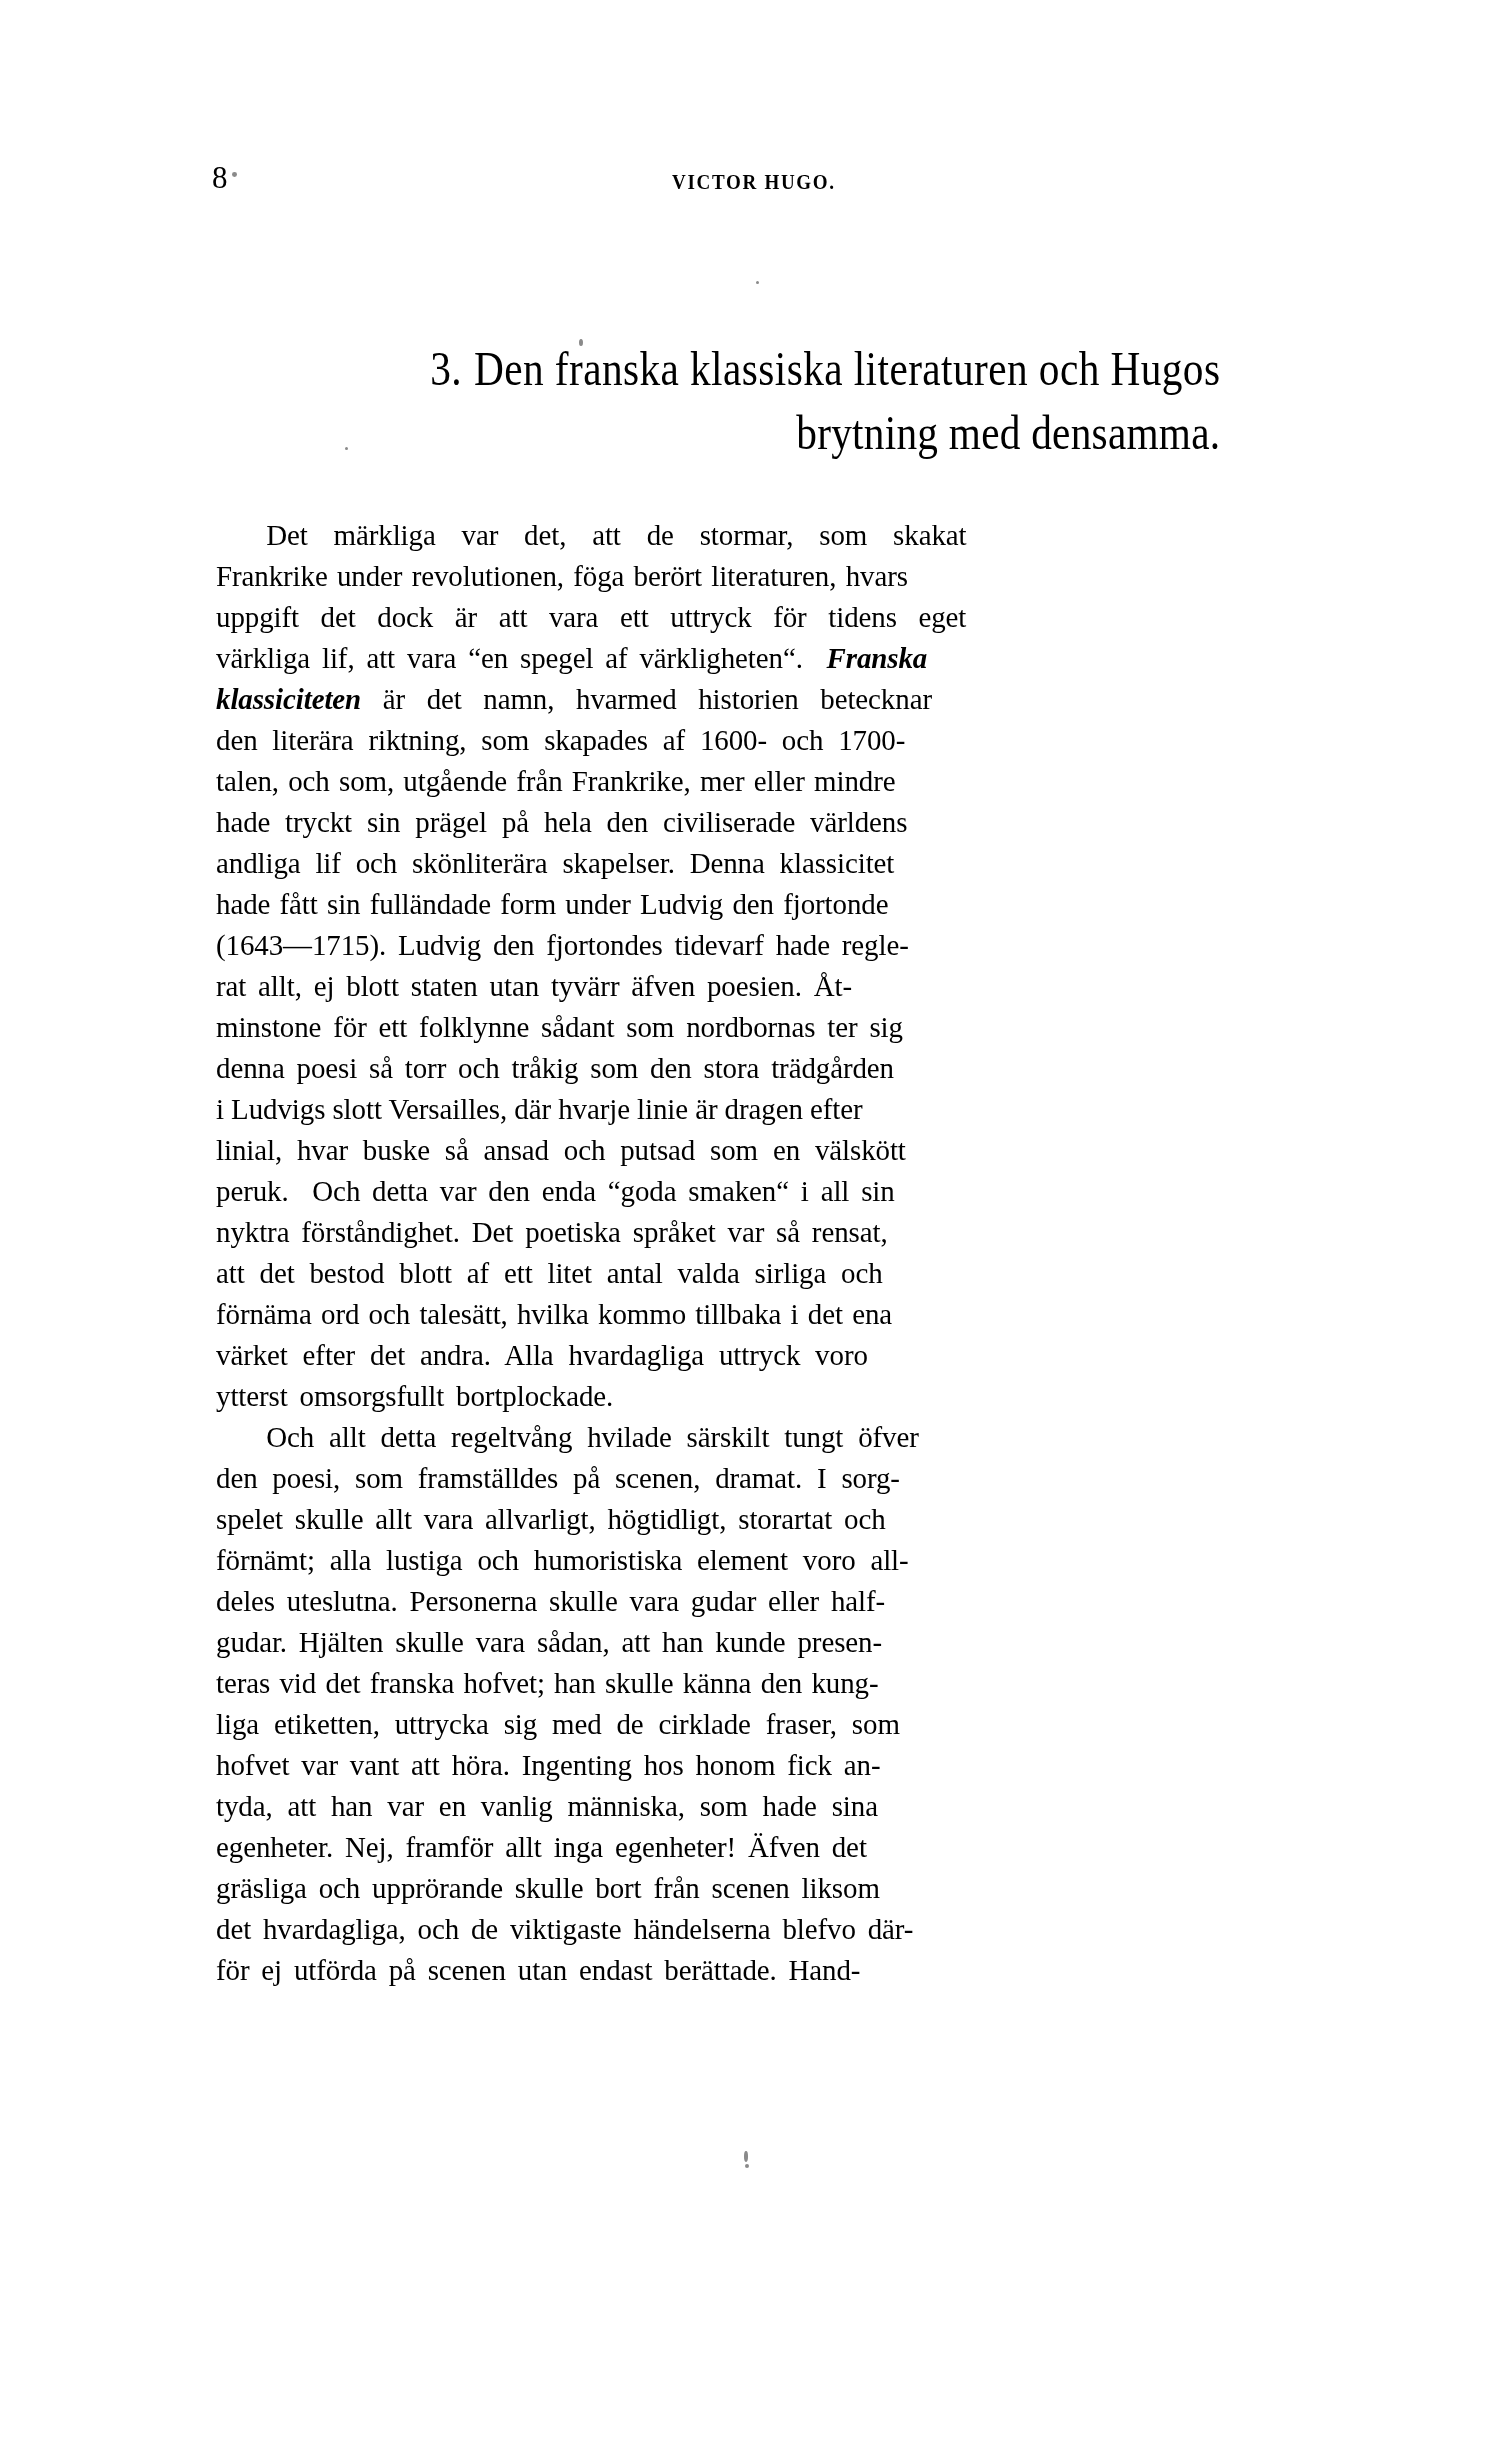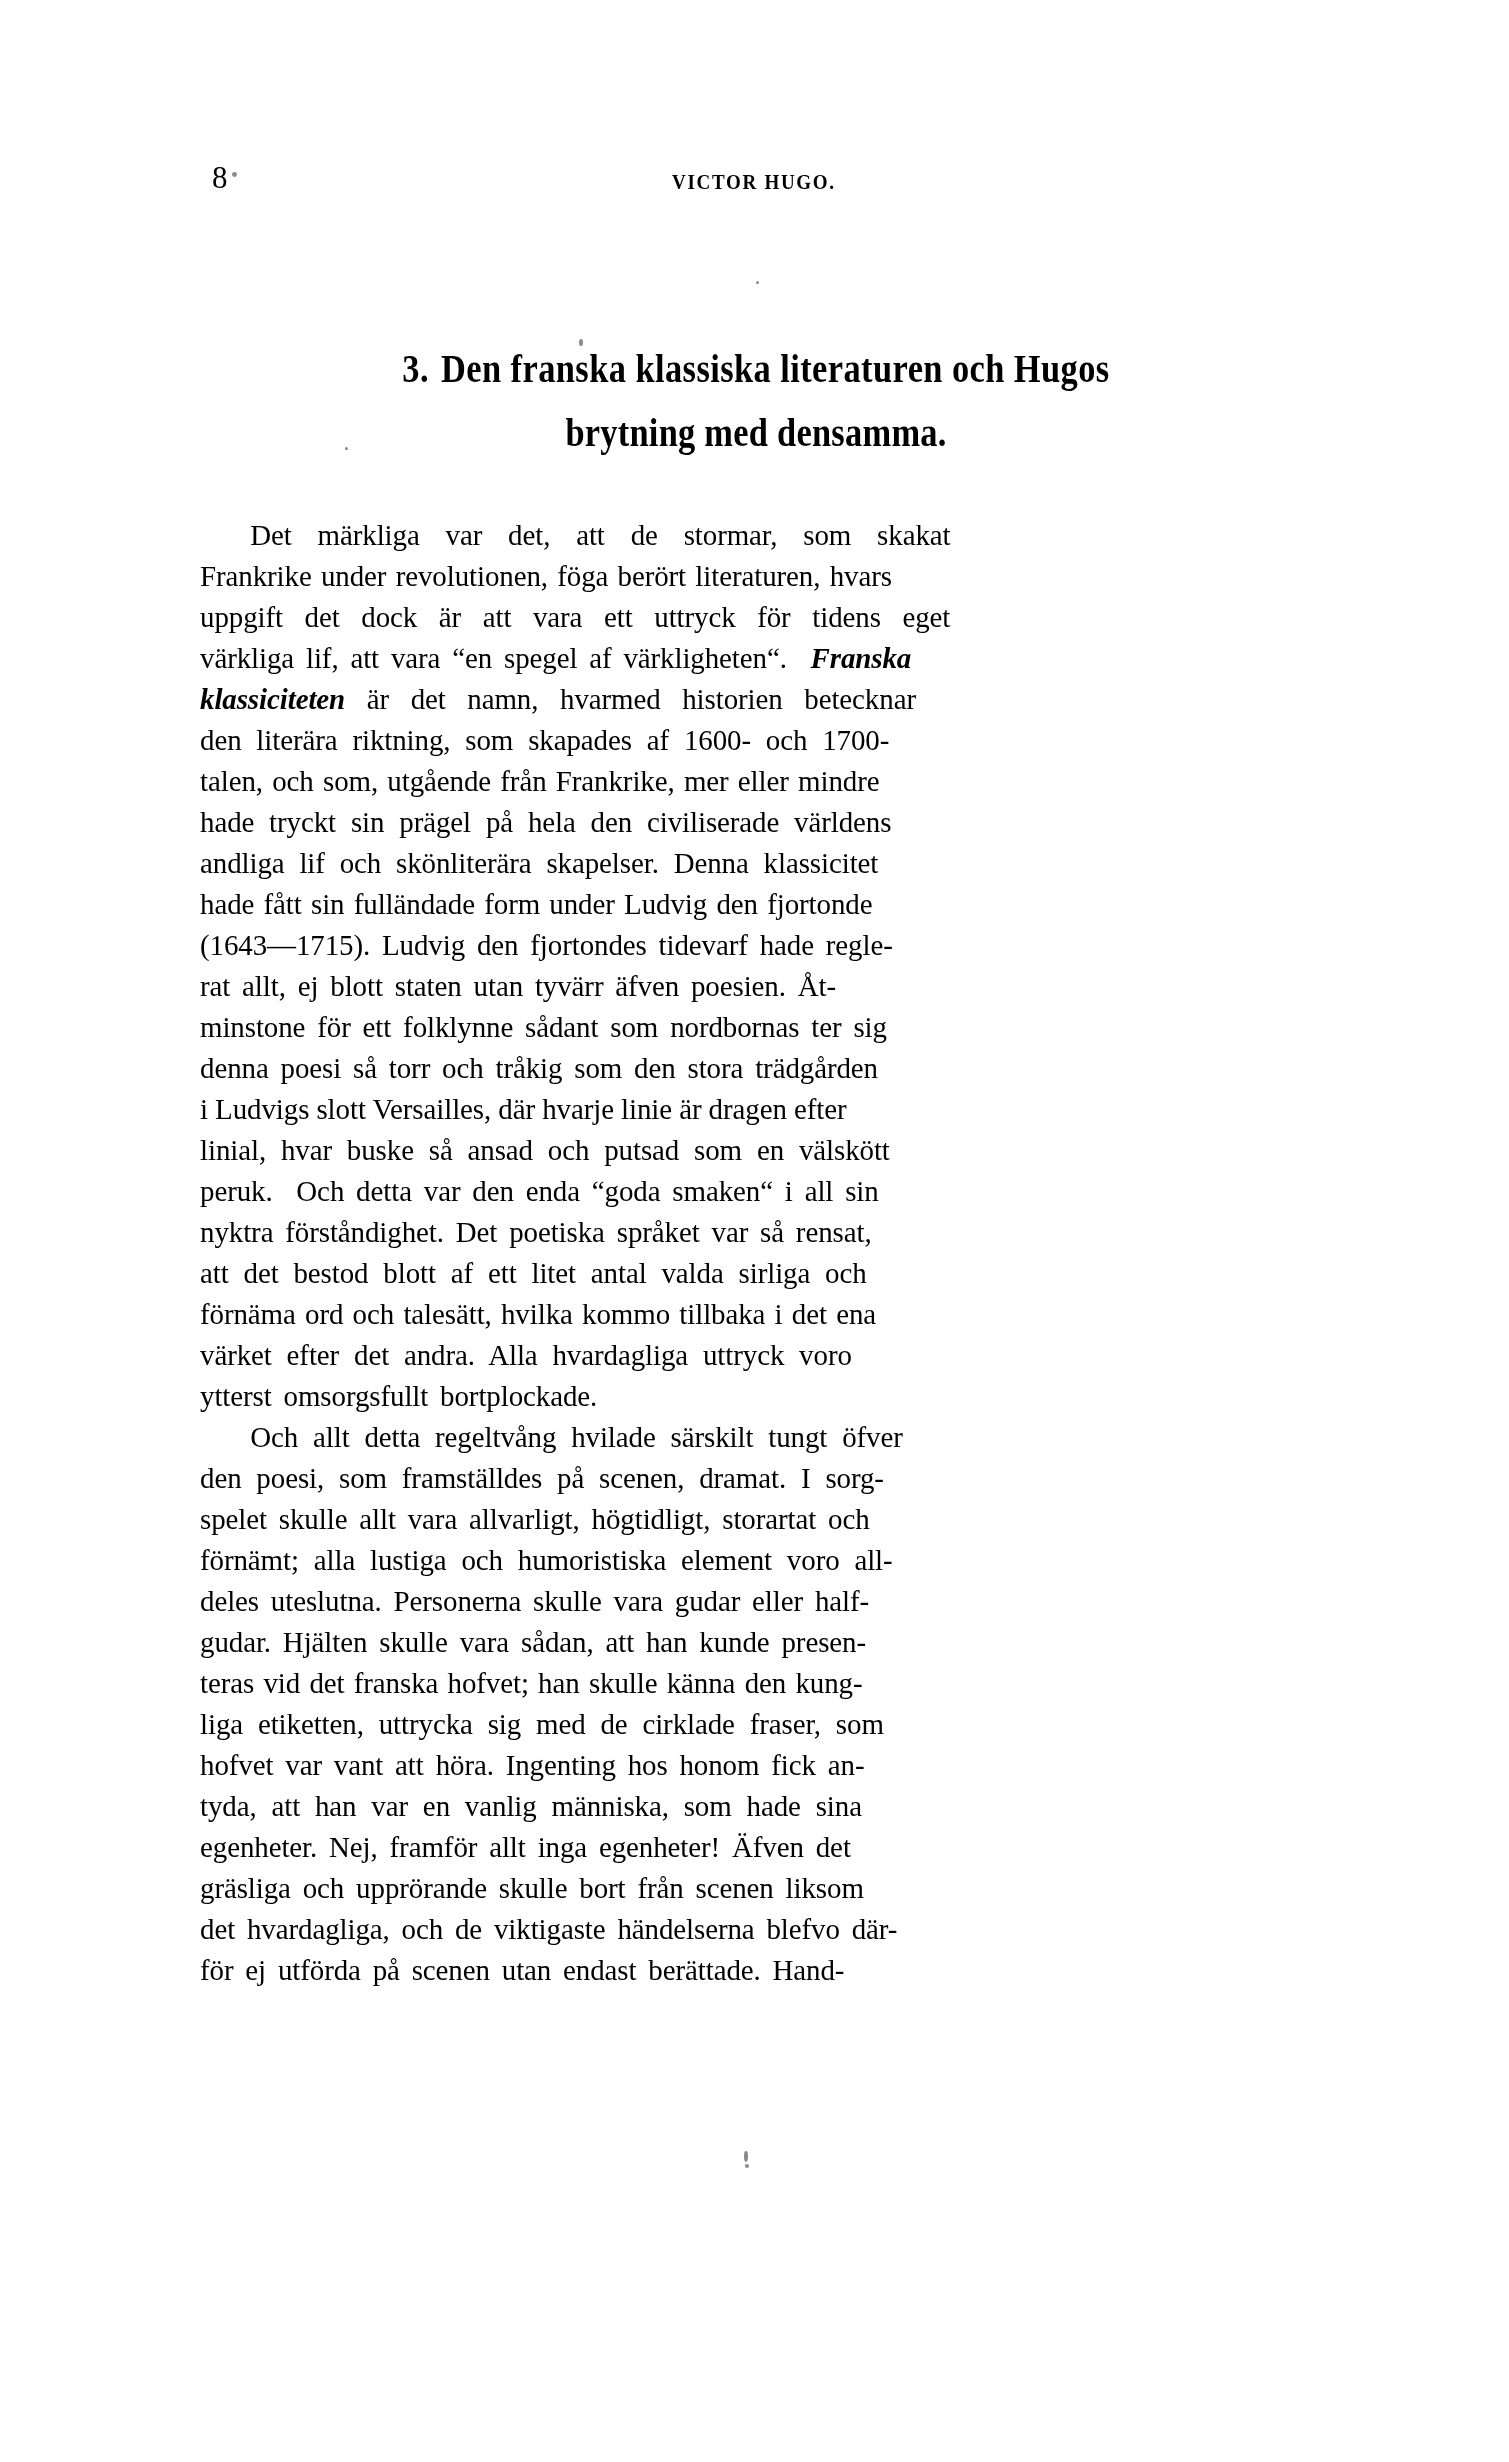--- a/index.html
+++ b/index.html
@@ -51,43 +51,43 @@
     transform: scaleX(0.93);
     transform-origin: left top;
   }
 
   
   .chapter-title {
     position: absolute;
     left: 216px;
     top: 337px;
     width: 1080px;
-    text-align: center;
-    font-weight: 700;
-    font-size: 40px;
+    text-align: right;
+    font-weight: 400;
+    font-size: 48px;
     line-height: 64px;
     letter-spacing: 0.3px;
   }
   .chapter-title .tline {
     display: block;
     white-space: nowrap;
     transform: scaleX(0.86);
     transform-origin: center top;
   }
   .chapter-title .tline.first {
     letter-spacing: 0.5px;
   }
   .chapter-title .num {
     margin-right: 14px;
   }
 
   
   .body-block {
     position: absolute;
-    left: 200px;
+    left: 216px;
     top: 514px;
     width: 1085px;
   }
   .tl {
     display: block;
     white-space: nowrap;
     font-size: 30px;
     line-height: 41px;
     font-weight: 400;
     height: 41px;

